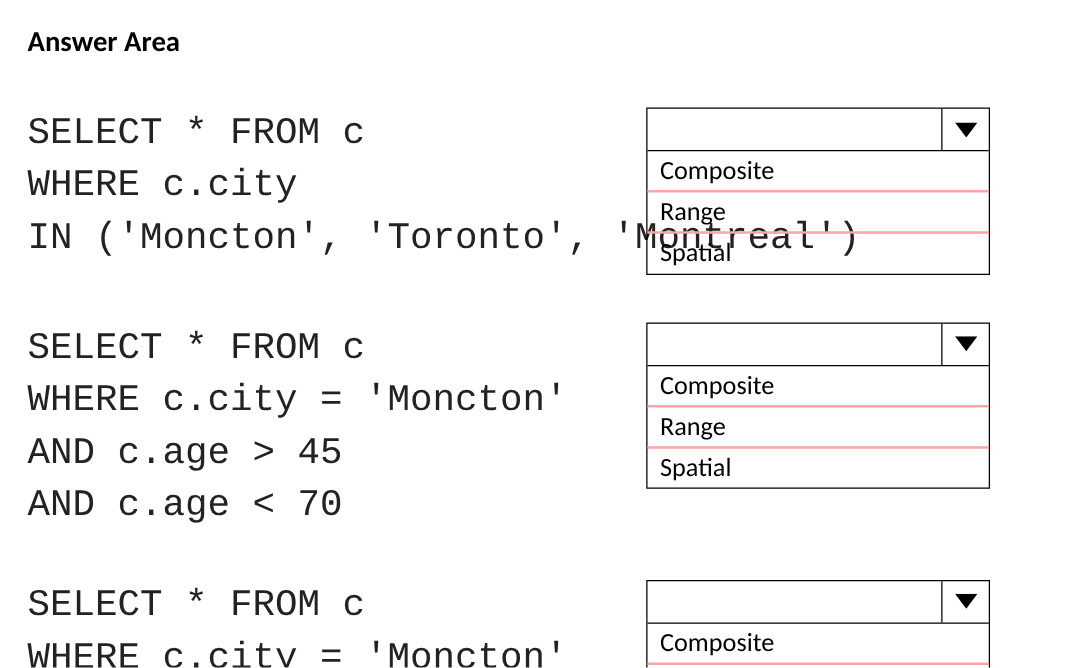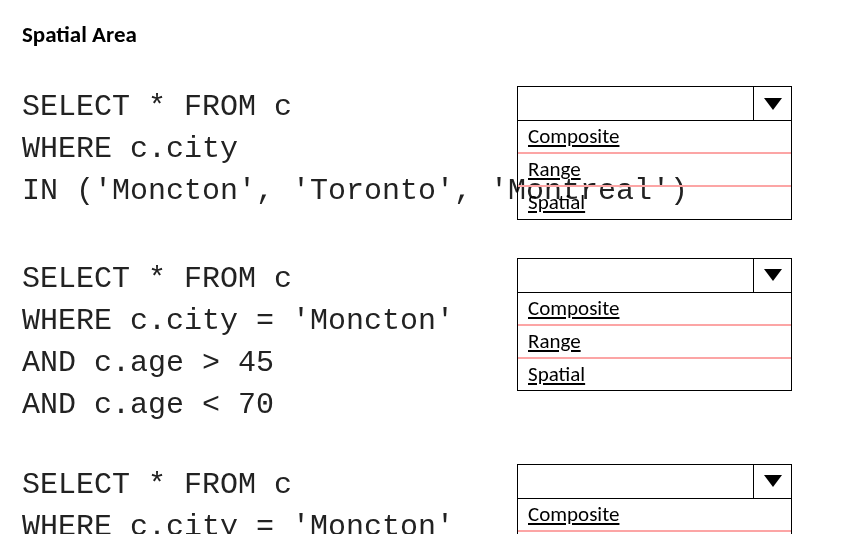--- a/index.html
+++ b/index.html
@@ -63,36 +63,35 @@
     display: flex;
     align-items: center;
     justify-content: center;
   }
   .dropdown-arrow-box svg {
     display: block;
   }
   .dropdown-options {
     display: flex;
     flex-direction: column;
-    text-decoration: underline;
   }
   .dropdown-option {
     font-size: 21px;
     line-height: 1.2;
     padding: 3px 10px;
     border-top: 2px solid #fca5a5;
   }
   .dropdown-option:first-child {
     border-top: none;
   }
 </style>
 </head>
 <body>
 
-<div class="title">Spatial Area</div>
+<div class="title">Answer Area</div>
 
 <div class="content">
 
   <div class="row">
     <div class="query">SELECT * FROM c
 WHERE c.city
 IN ('Moncton', 'Toronto', 'Montreal')</div>
     <div class="dropdown-block">
       <div class="dropdown-header">
         <div class="dropdown-value"></div>

